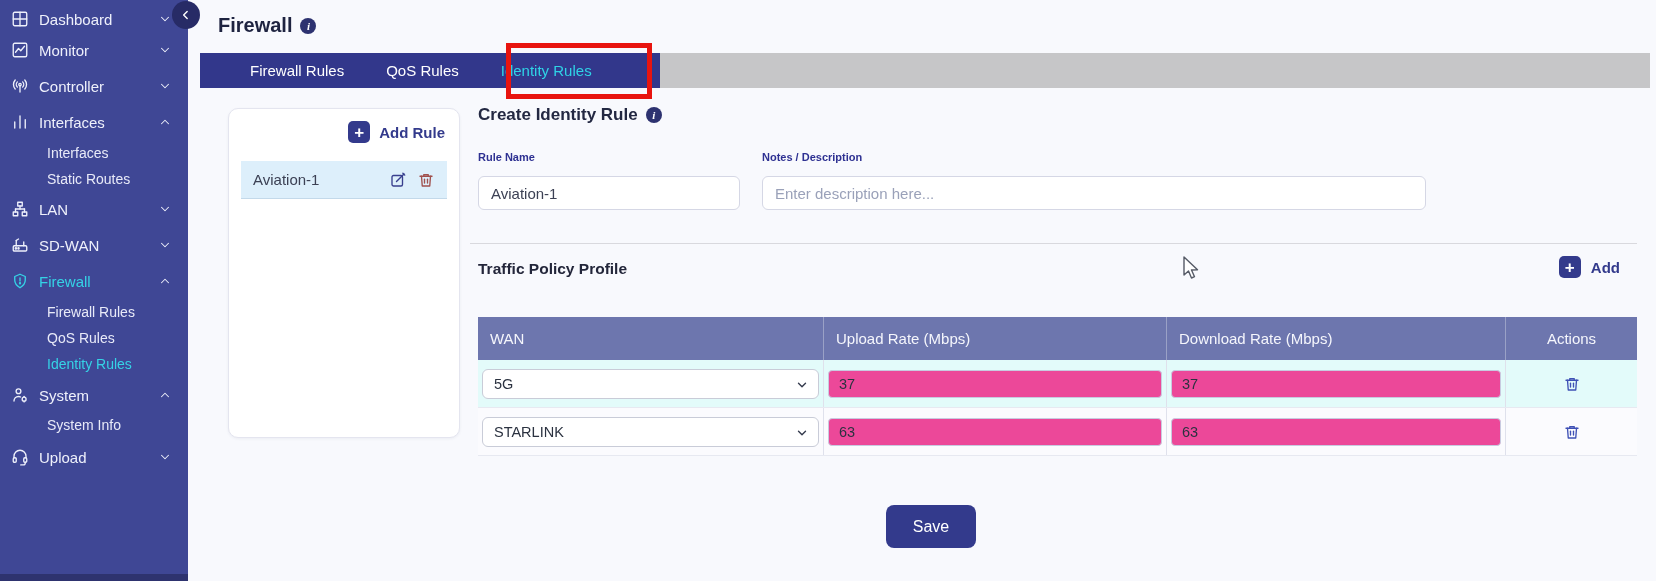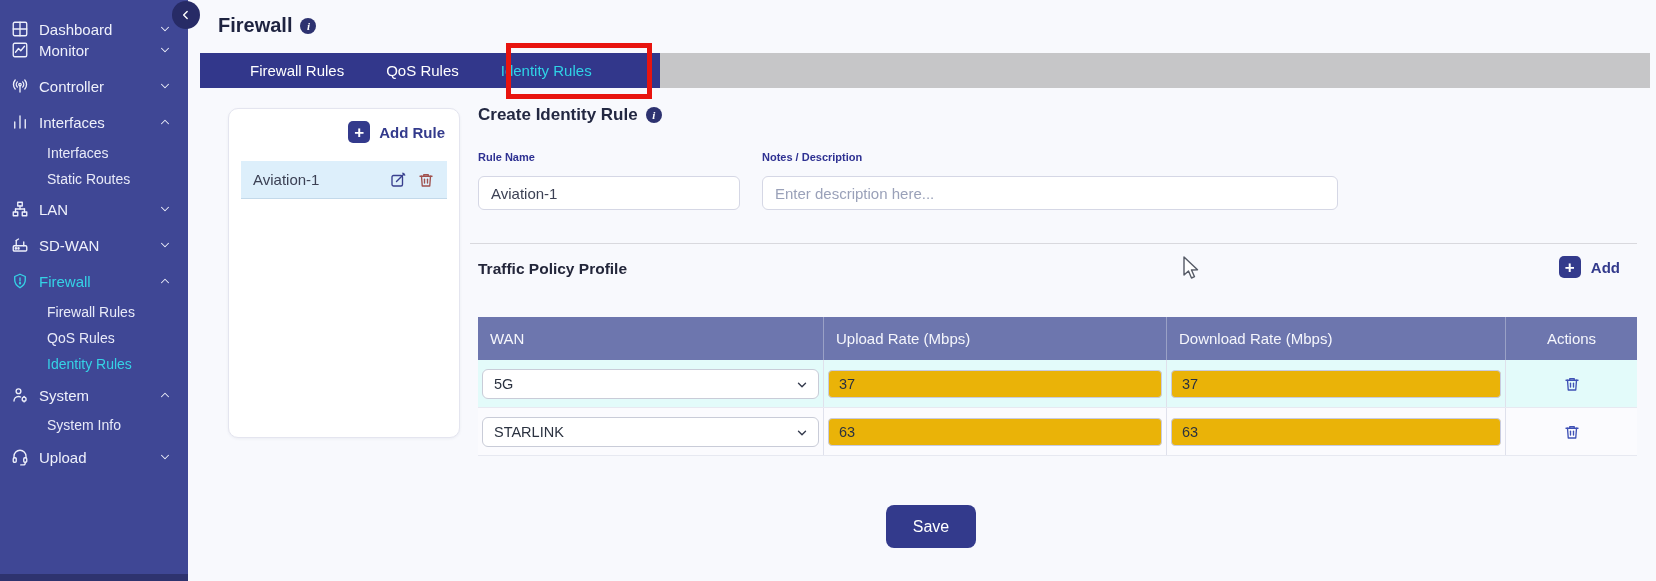--- a/index.html
+++ b/index.html
@@ -54,34 +54,34 @@
   .t-header > div { border-right:1px solid #9aa1c6; height:100%; display:flex; align-items:center; padding-left:12px; }
   .t-header > div:last-child { border-right:none; justify-content:center; padding-left:0; }
   .col-wan { width:346px; } .col-up { width:343px; } .col-down { width:339px; } .col-act { width:131px; }
   .t-row { display:flex; height:48px; align-items:center; border-bottom:1px solid #e7e9f1; }
   .t-row > div { height:100%; display:flex; align-items:center; padding:0 4px; border-right:1px solid #dfe1ec; }
   .t-row > div:last-child { border-right:none; justify-content:center; padding:0; }
   .t-row.hl { background:#e3fbfa; }
   .t-row.plain { background:#fbfbfe; }
   .fake-select { position:relative; width:100%; height:30px; background:#fff; border:1px solid #c9ccd8; border-radius:6px; display:flex; align-items:center; padding:0 30px 0 11px; font-size:14.5px; color:#2b3240; cursor:pointer; }
   .fake-select .sel-chev { position:absolute; right:9px; top:8px; width:14px; height:14px; color:#343a4d; }
-  .cell-input { width:100%; height:28px; border:1px solid #c8cbe0; border-radius:4px; background:#eab308; font-family:"Liberation Sans", sans-serif; font-size:14.5px; color:#2b3240; padding:0 10px; outline:none; }
+  .cell-input { width:100%; height:28px; border:1px solid #c8cbe0; border-radius:4px; background:#ec4899; font-family:"Liberation Sans", sans-serif; font-size:14.5px; color:#2b3240; padding:0 10px; outline:none; }
 
   #save-btn { position:absolute; left:698px; top:505px; width:90px; height:43px; background:#333a8c; color:#fff; font-size:16px; font-weight:500; border:none; border-radius:8px; cursor:pointer; font-family:"Liberation Sans", sans-serif; }
 
   #cursor { position:absolute; left:992px; top:255px; z-index:9; pointer-events:none; }
 </style>
 </head>
 <body>
 
 <div id="app">
 
   <nav id="sidebar">
 
-    <div class="sb-item" style="top:14px;text-align:right;">
+    <div class="sb-item" style="top:4px;text-align:right;">
       <span class="sb-ico">
         <svg class="lineic" width="18" height="18" viewBox="0 0 24 24">
             <rect x="3" y="3" width="18" height="18" rx="2"></rect>
             <line x1="12" y1="3" x2="12" y2="21"></line>
             <line x1="3" y1="12" x2="21" y2="12"></line>
           </svg>
       </span>
       <span>Dashboard</span>
       <svg class="chev lineic" viewBox="0 0 24 24">
           <polyline points="6 9 12 15 18 9"></polyline>
@@ -279,21 +279,21 @@
 
     <div id="create-title">
       <span>Create Identity Rule</span>
       <span class="info-ic">i</span>
     </div>
 
     <label class="fld-label" style="left:290px;">Rule Name</label>
     <input class="txt-input" style="left: 290px; width: 262px;" value="Aviation-1">
 
     <label class="fld-label" style="left:574px;">Notes / Description</label>
-    <input class="txt-input" style="left: 574px; width: 576px;" placeholder="Enter description here...">
+    <input class="txt-input" style="left: 574px; width: 664px;" placeholder="Enter description here...">
 
     <div id="divider"></div>
 
     <div id="traffic-label">Traffic Policy Profile</div>
 
     <div id="add-profile-row">
       <span class="plus-btn">+</span>
       <span class="add-label">Add</span>
     </div>
 

